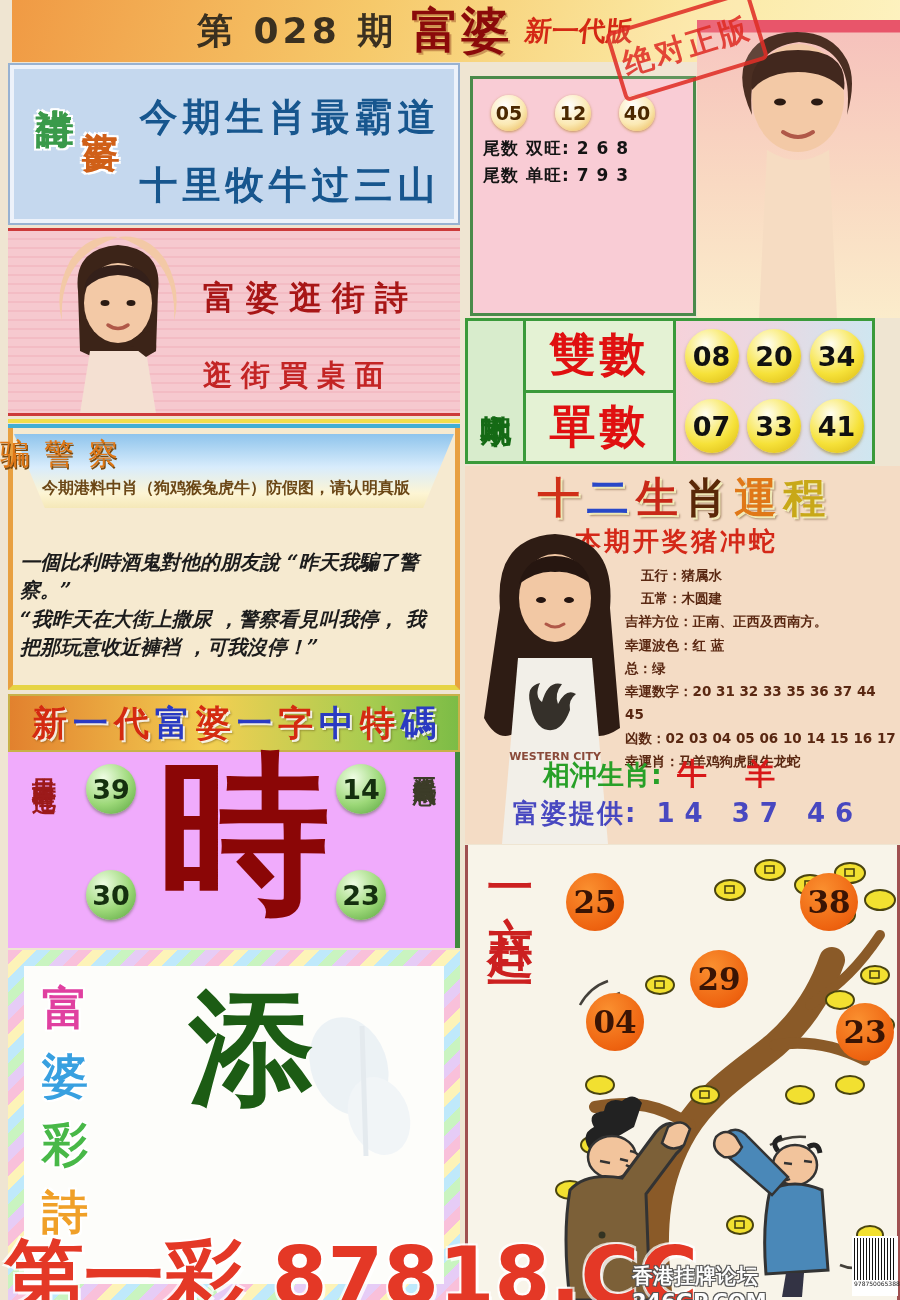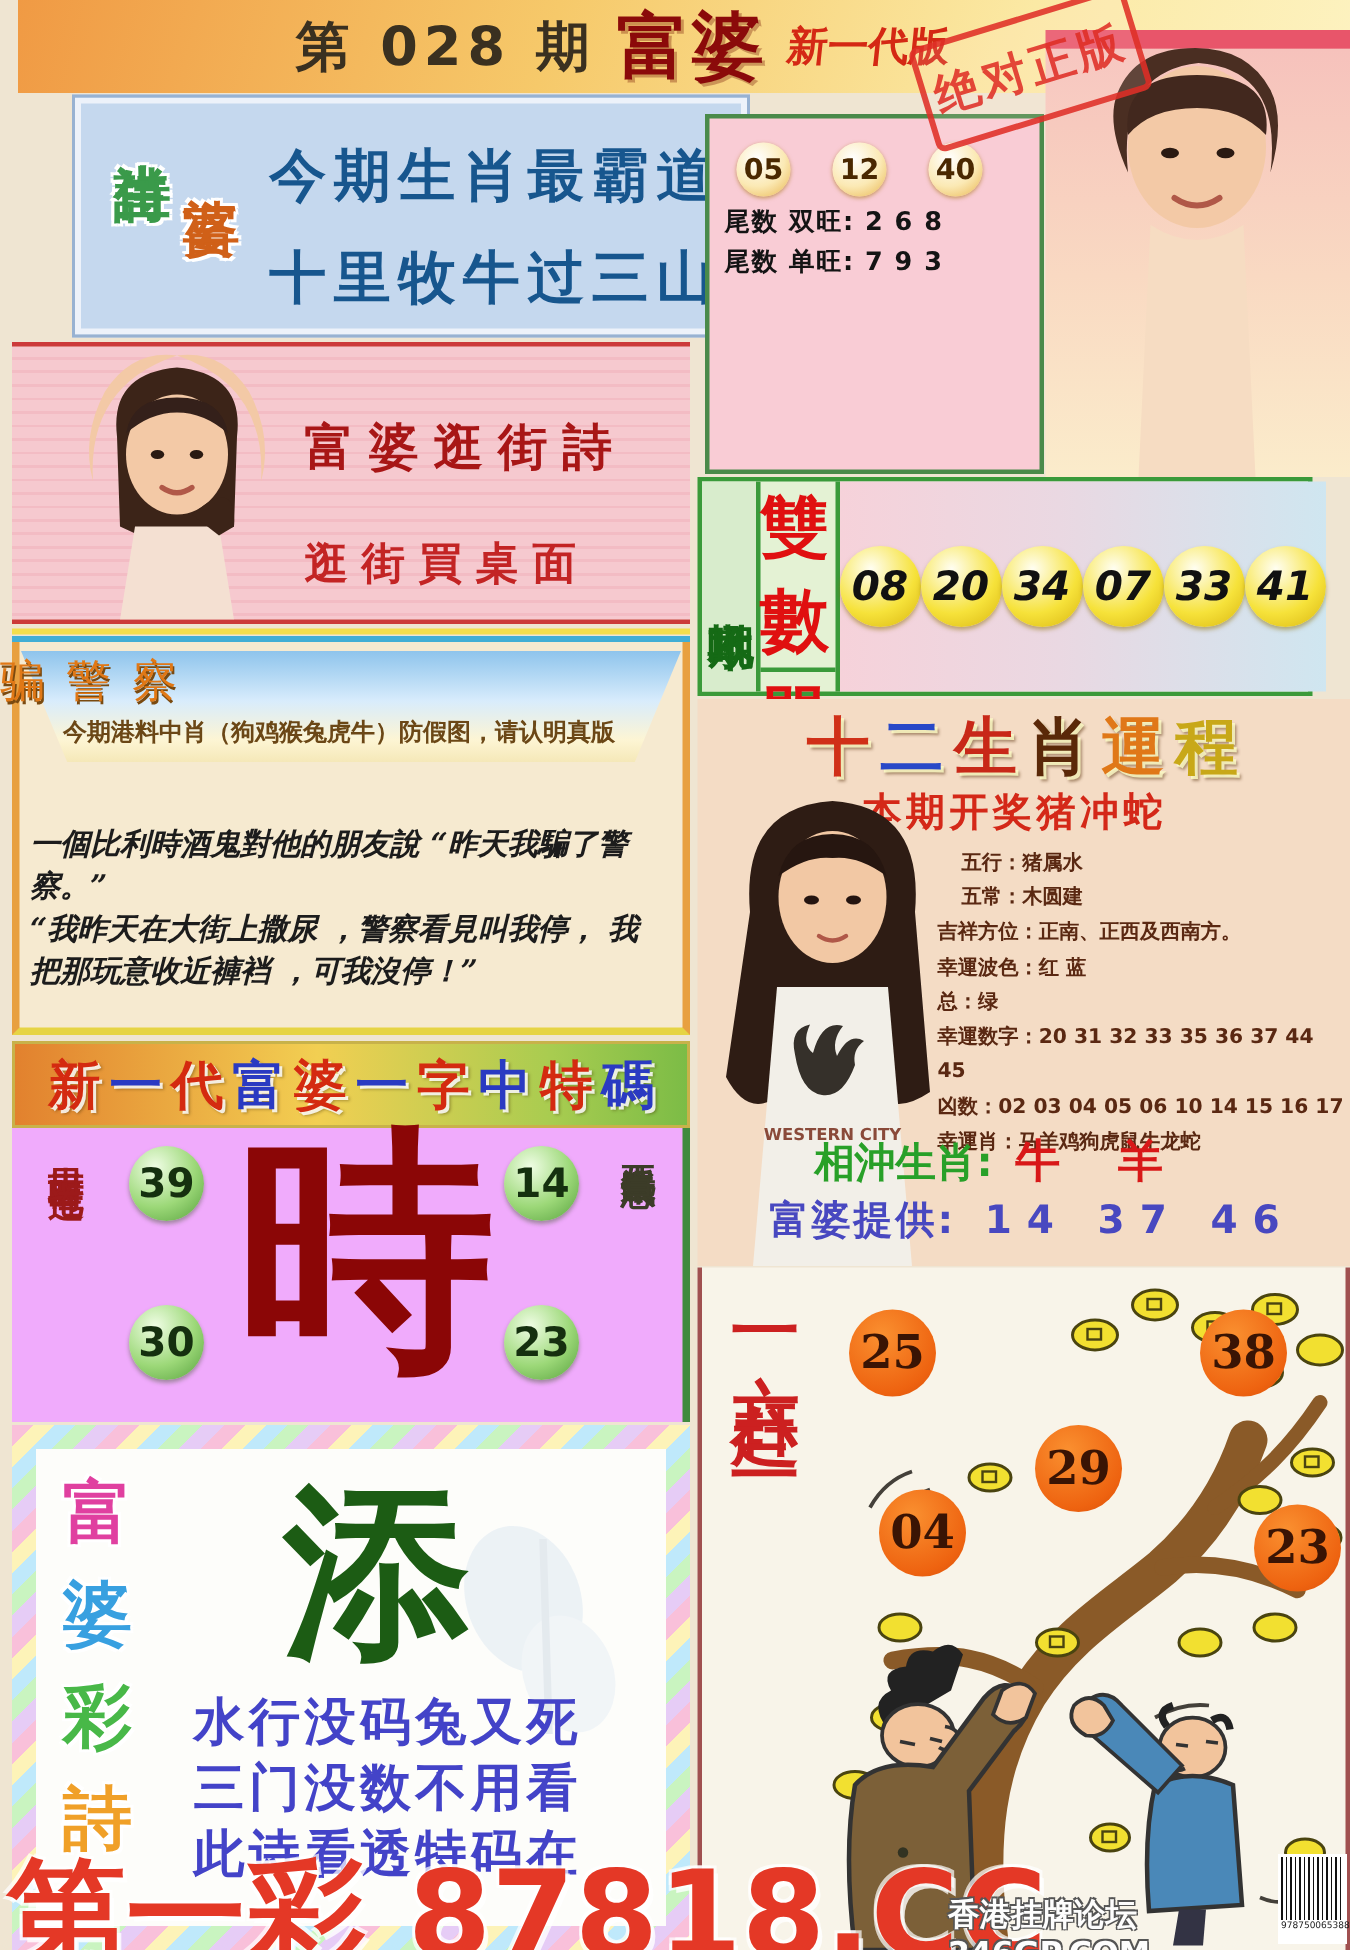--- a/index.html
+++ b/index.html
@@ -21,21 +21,21 @@
     border-radius:6px; transform:rotate(-17deg); color:#e03028; font-size:30px; font-weight:900;
     display:flex; align-items:center; justify-content:center; letter-spacing:3px;
     background:rgba(255,230,220,.15); z-index:6; opacity:.88; }
 
   
   .photo-tr { left:697px; top:20px; width:203px; height:298px;
     background:linear-gradient(180deg,#e8556a 0,#e8556a 12px,#f6c2bc 13px,#f9d9c2 55%,#fbeccb); }
 
   
   .box-zodiac { left:8px; top:63px; width:452px; height:162px; background:#c5d8ee;
-    border:2px solid #98b2d2; box-shadow:inset 0 0 0 4px #edf2fa;margin-left:40px; }
+    border:2px solid #98b2d2; box-shadow:inset 0 0 0 4px #edf2fa; }
   .zd-col { font-size:38px; font-weight:900; line-height:1.18;
     text-shadow:-2px -2px 0 #fff,2px -2px 0 #fff,-2px 2px 0 #fff,2px 2px 0 #fff; }
   .zd-left { left:22px; top:14px; color:#3a9a4a; }
   .zd-right { left:68px; top:36px; color:#d06018; }
   .zd-lines { left:115px; top:18px; width:330px; text-align:center; color:#17568e;
     font-weight:900; font-size:38px; letter-spacing:5px; line-height:1.8; }
 
   
   .box-shop { left:8px; top:228px; width:452px; height:188px;
     background:repeating-linear-gradient(180deg,#f6c9cf 0 7px,#f3bcc4 7px 9px);
@@ -117,21 +117,21 @@
     display:flex; background:#e4f2d4; }
   .roar-side { width:58px; border-right:3px solid #3a9a3a; background:#d8eccc;
     display:flex; align-items:center; justify-content:center; }
   .roar-side div { font-size:31px; font-weight:900; color:#156a15; line-height:1.15; }
   .roar-labels { width:150px; border-right:3px solid #3a9a3a; display:flex; flex-direction:column; }
   .roar-labels > div { flex:1; display:flex; align-items:center; justify-content:center;
     font-size:46px; font-weight:900; color:#e01010; letter-spacing:4px;
     font-family:"DejaVu Serif","Liberation Serif",serif; }
   .roar-labels > div:first-child { border-bottom:3px solid #3a9a3a; }
   .roar-balls { flex:1; background:linear-gradient(90deg,#f6d2da,#ead8e2 45%,#cfe6f0);
-    display:flex; flex-direction:row;font-style:italic; }
+    display:flex; flex-direction:column; }
   .roar-balls > div { flex:1; display:flex; align-items:center; justify-content:space-evenly; }
   .yball { width:54px; height:54px; border-radius:50%;
     background:radial-gradient(circle at 38% 28%,#fffef2,#f6e23a 58%,#d8b40e);
     display:flex; align-items:center; justify-content:center;
     font-size:27px; font-weight:900; color:#111; box-shadow:0 2px 3px rgba(140,110,0,.5); }
 
   
   .sec-fortune { left:465px; top:466px; width:435px; height:378px; background:#f4dcc5; }
   .ft-title { position:absolute; left:0; top:4px; width:100%; text-align:center; }
   .ft-title span { font-size:42px; font-weight:900; letter-spacing:2px;
@@ -268,25 +268,20 @@
         <ellipse cx="75" cy="110" rx="30" ry="40" fill="#e6eef6" transform="rotate(-20 75 110)"></ellipse>
         <line x1="58" y1="20" x2="62" y2="150" stroke="#cdd8e4" stroke-width="5"></line>
       </svg>
       <div class="cai-side">
         <span>富</span>
         <span>婆</span>
         <span>彩</span>
         <span>詩</span>
       </div>
       <div class="cai-big">添</div>
-      <div class="cai-poem">
-        <div>水行没码兔又死</div>
-        <div>三门没数不用看</div>
-        <div>此诗看透特码在</div>
-      </div>
     </div>
   </div>
 
   <div class="abs box-pred">
     <div class="pred-balls">
       <div class="goldball">05</div>
       <div class="goldball">12</div>
       <div class="goldball">40</div>
     </div>
     <div class="pred-tails">尾数 双旺: 2 6 8</div>

